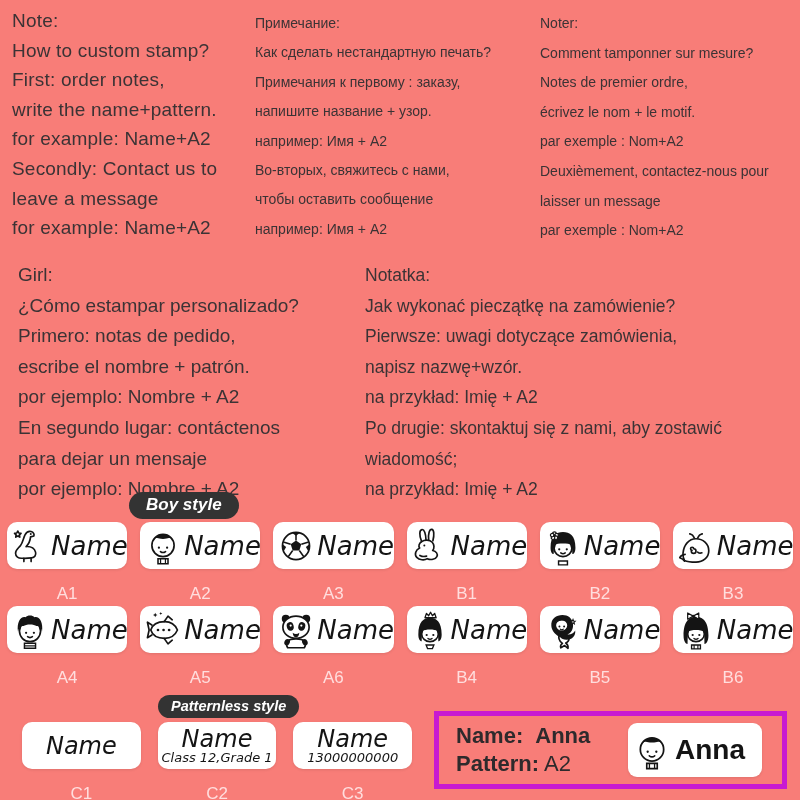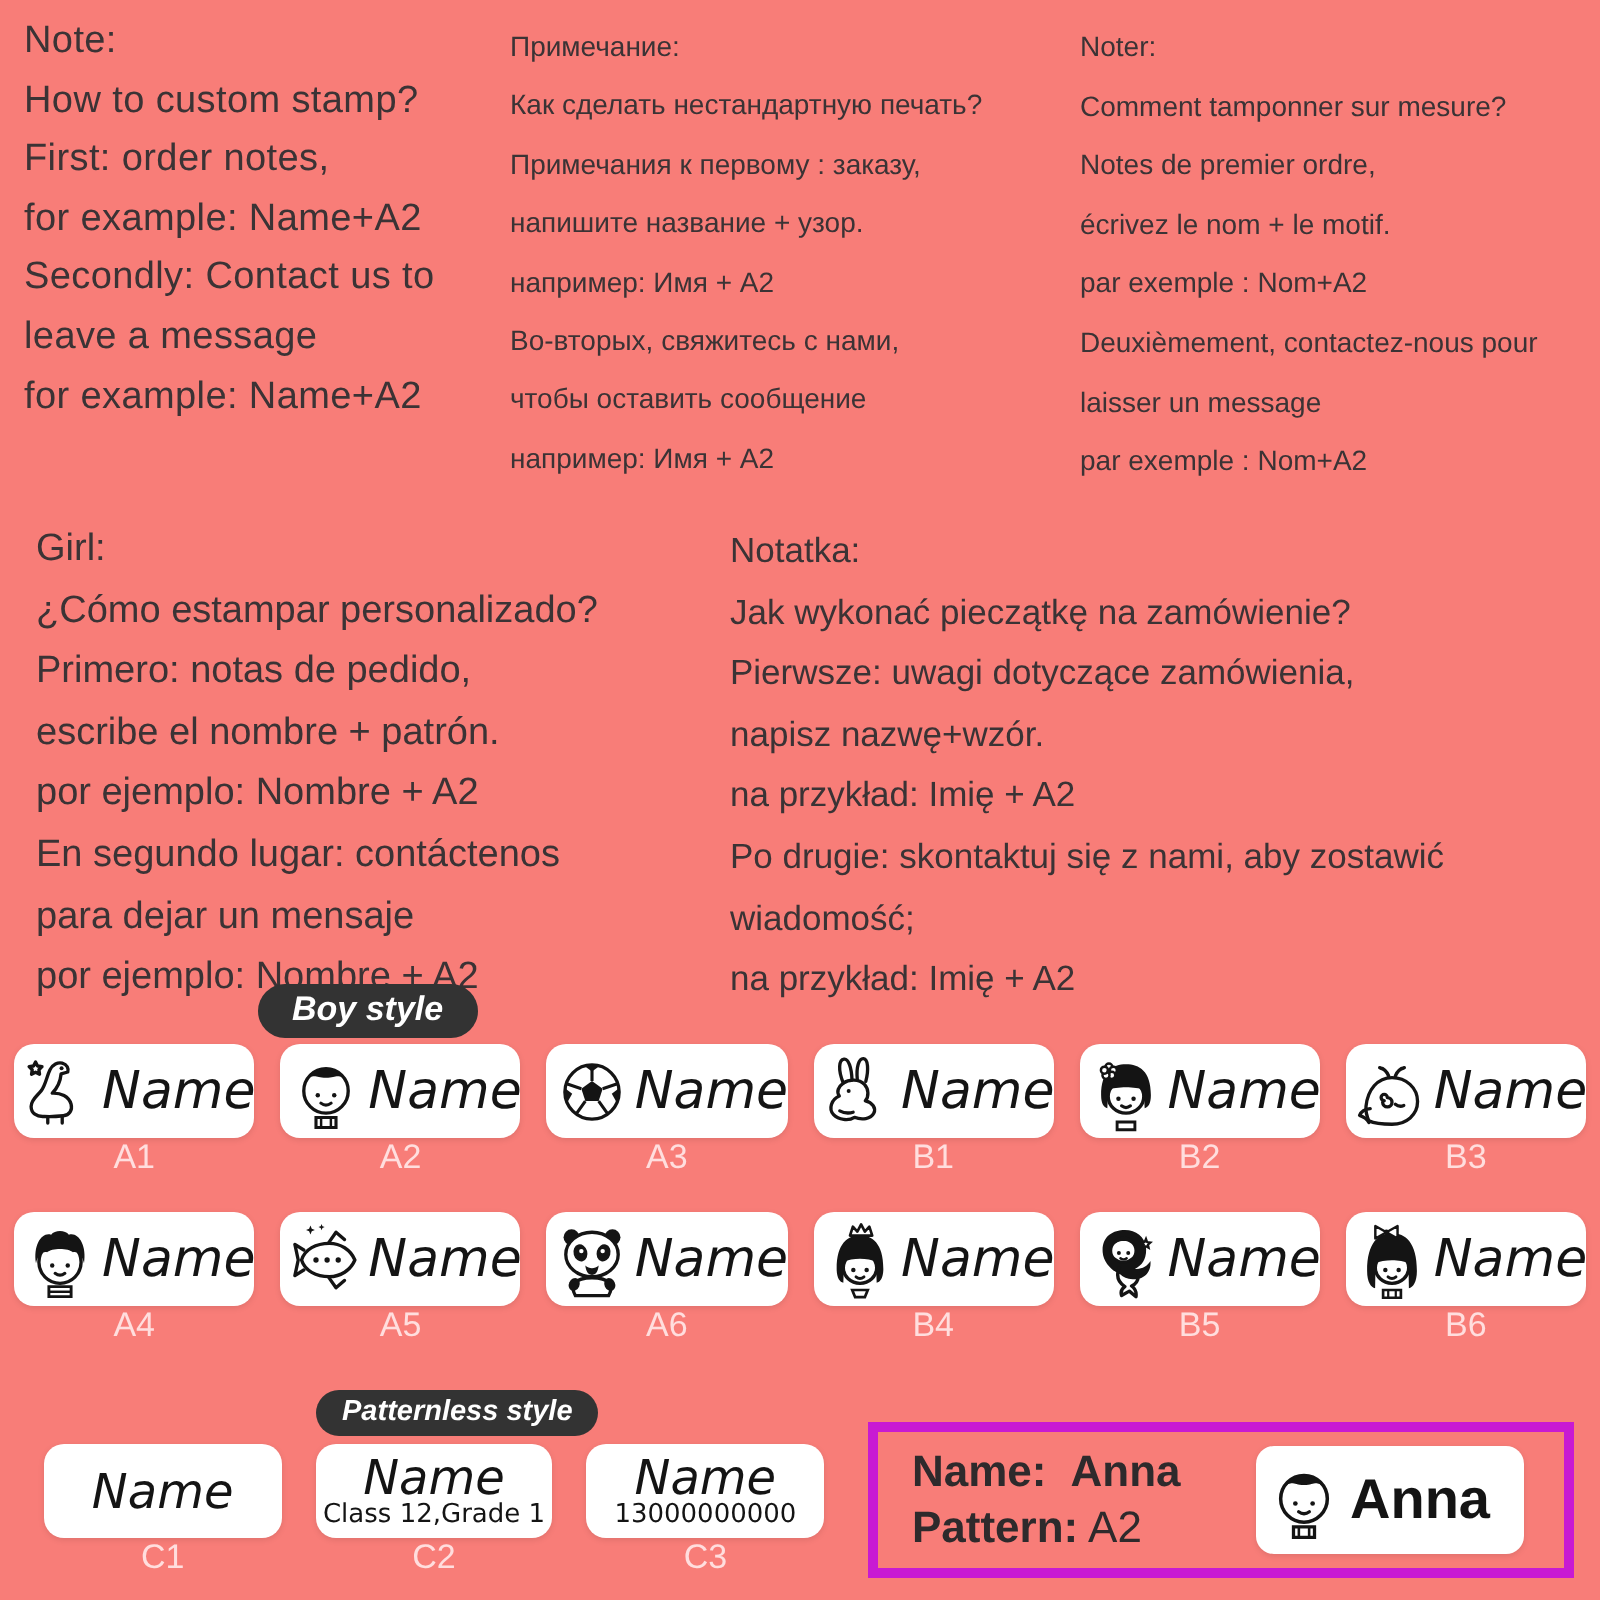--- a/index.html
+++ b/index.html
@@ -18,42 +18,43 @@
   .badge-patternless{left:158px;top:695px;font-size:14.5px;padding:3px 13px 4px;}
   .row{position:absolute;display:flex;}
   .row-1{top:522px;left:7px;right:7px;gap:13px;}
   .row-2{top:606px;left:7px;right:7px;gap:13px;}
   .row-3{top:722px;left:22px;width:390px;gap:17px;}
   .cell{flex:1;display:flex;flex-direction:column;align-items:center;min-width:0;}
   .stamp{width:100%;height:47px;background:var(--stamp-bg,#fff);border-radius:10px;display:flex;align-items:center;padding:17px 3px;box-sizing:border-box;box-shadow:0 1px 3px rgba(0,0,0,.10);}
   .stamp .icon{flex:0 0 auto;display:flex;}
   .stamp .icon svg{width:40px;height:40px;display:block;}
   .sname{font-style:italic;font-size:26px;color:var(--stamp-text,#141414);white-space:nowrap;font-family:"DejaVu Sans",sans-serif;margin-left:1px;}
-  .slabel{margin-top:0;color:var(--label,#ffdede);font-size:17px;}
+  .slabel{margin-top:15px;color:var(--label,#ffdede);font-size:17px;}
   .stamp-c{justify-content:center;flex-direction:column;align-items:center;gap:0;}
   .sname-c{font-style:italic;font-size:24px;line-height:24px;color:var(--stamp-text,#141414);font-family:"DejaVu Sans",sans-serif;}
-  .ssub{font-size:13px;line-height:14px;color:var(--stamp-text,#141414);font-family:"DejaVu Sans",sans-serif;white-space:nowrap;}
+  .ssub{font-style:italic;font-size:13px;line-height:14px;color:var(--stamp-text,#141414);font-family:"DejaVu Sans",sans-serif;white-space:nowrap;}
   .example{position:absolute;left:434px;top:711px;width:353px;height:78px;border:5px solid var(--highlight,#c81ad2);box-sizing:border-box;display:flex;align-items:center;padding-left:17px;}
   .ex-text{width:172px;flex:0 0 auto;}
   .ex-line{font-size:22px;line-height:28px;white-space:nowrap;color:#2e2a2c;}
   .ex-b{font-weight:bold;}
   .ex-label{margin-right:12px;}
   .ex-stamp{width:134px;height:54px;background:var(--stamp-bg,#fff);border-radius:9px;display:flex;align-items:center;padding:0 3px;box-sizing:border-box;box-shadow:0 1px 3px rgba(0,0,0,.10);}
   .ex-stamp .icon svg{width:42px;height:42px;display:block;}
   .ex-stamp-name{font-weight:bold;font-size:28px;color:var(--stamp-text,#141414);margin-left:2px;}
 </style>
 </head>
 <body>
 
 <div class="page">
 
   <div class="col col-en">
     <span class="line">Note:</span>
     <span class="line">How to custom stamp?</span>
     <span class="line">First:  order notes,</span>
+    <span class="line">write the name+pattern.</span>
     <span class="line">for example: Name+A2</span>
     <span class="line">Secondly:  Contact us to</span>
     <span class="line">leave a message</span>
     <span class="line">for example: Name+A2</span>
   </div>
 
   <div class="col col-ru">
     <span class="line">Примечание:</span>
     <span class="line">Как сделать нестандартную печать?</span>
     <span class="line">Примечания к первому :  заказу,</span>

